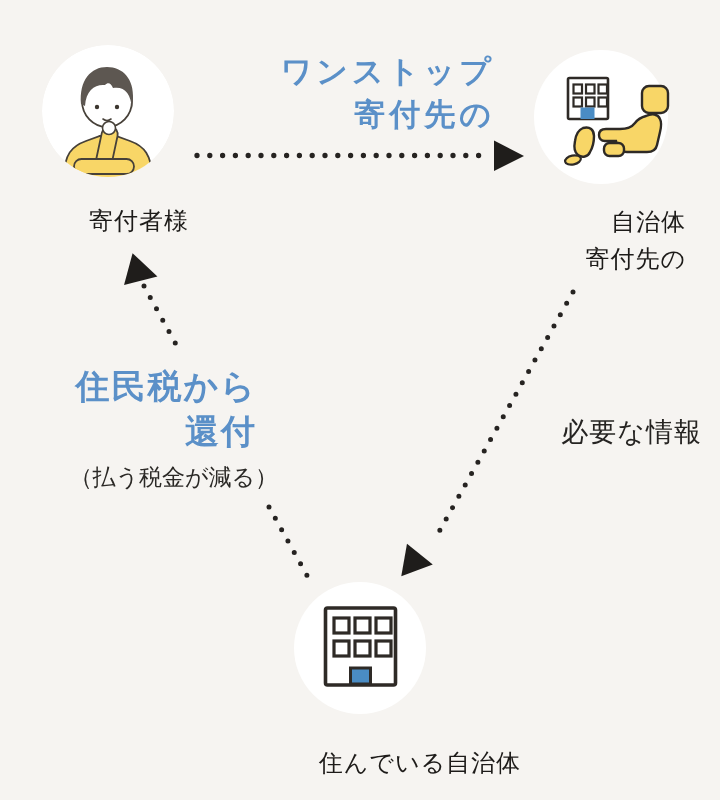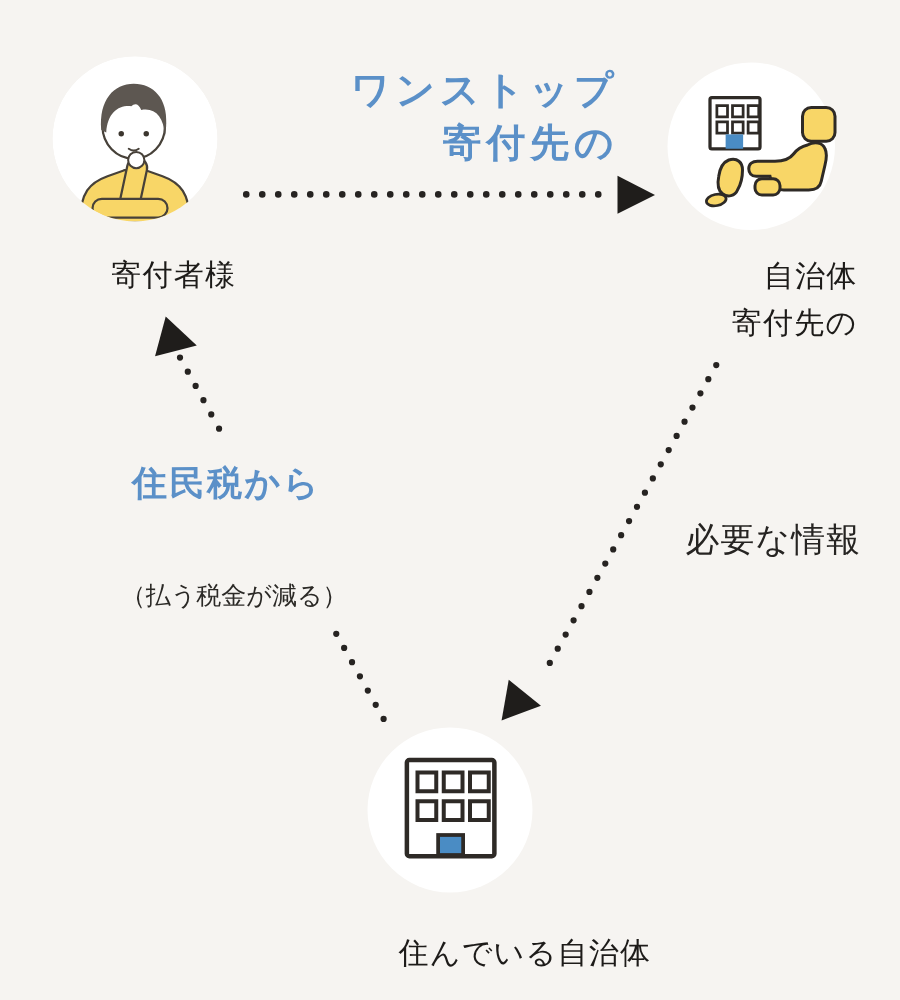--- a/index.html
+++ b/index.html
@@ -7,22 +7,22 @@
     position:relative;width:720px;height:800px;background:#f6f4f1;
     overflow:hidden;font-family:"Liberation Sans","DejaVu Sans",sans-serif;
   }
   .gfx{position:absolute;left:0;top:0;width:720px;height:800px;}
   .lbl{position:absolute;text-align:right;color:#1d1b19;white-space:nowrap;}
   .lbl span{display:block;}
   .node-label{font-weight:400;font-size:24px;line-height:37px;letter-spacing:1px;}
   .blue{color:#5b90c8;}
   .edge-title{font-weight:700;}
   .onestop{font-size:31px;line-height:43px;letter-spacing:4px;}
-  .refund{font-size:28px;line-height:45px;letter-spacing:2px;}
-  .note{font-size:20px;line-height:30px;font-weight:400;color:#2b2926;letter-spacing:0;}
+  .refund{font-size:34px;line-height:45px;letter-spacing:2px;}
+  .note{font-size:23px;line-height:30px;font-weight:400;color:#2b2926;letter-spacing:0;}
   .info{font-size:27px;line-height:36px;font-weight:400;color:#262422;letter-spacing:1px;}
 </style>
 </head>
 <body>
 
 <div class="stage">
 
   <svg class="gfx" viewBox="0 0 720 800">
     <defs>
       <clipPath id="donorClip">
@@ -103,23 +103,24 @@
     <span>住んでいる自治体</span>
   </div>
 
   <div class="lbl edge-title blue onestop" style="left:235px;top:50px;width:260px;">
     <span>ワンストップ</span>
     <span>寄付先の</span>
   </div>
 
   <div class="lbl edge-title blue refund" style="left:37px;top:364px;width:220px;">
     <span>住民税から</span>
+    <span>還付</span>
   </div>
 
   <div class="lbl note" style="left:18px;top:462px;width:260px;">
     <span>（払う税金が減る）</span>
   </div>
 
-  <div class="lbl info" style="left:489px;top:414px;width:200px;">
+  <div class="lbl info" style="left:502px;top:414px;width:200px;">
     <span>必要な情報</span>
   </div>
 
 </div>
 
 </body></html>

